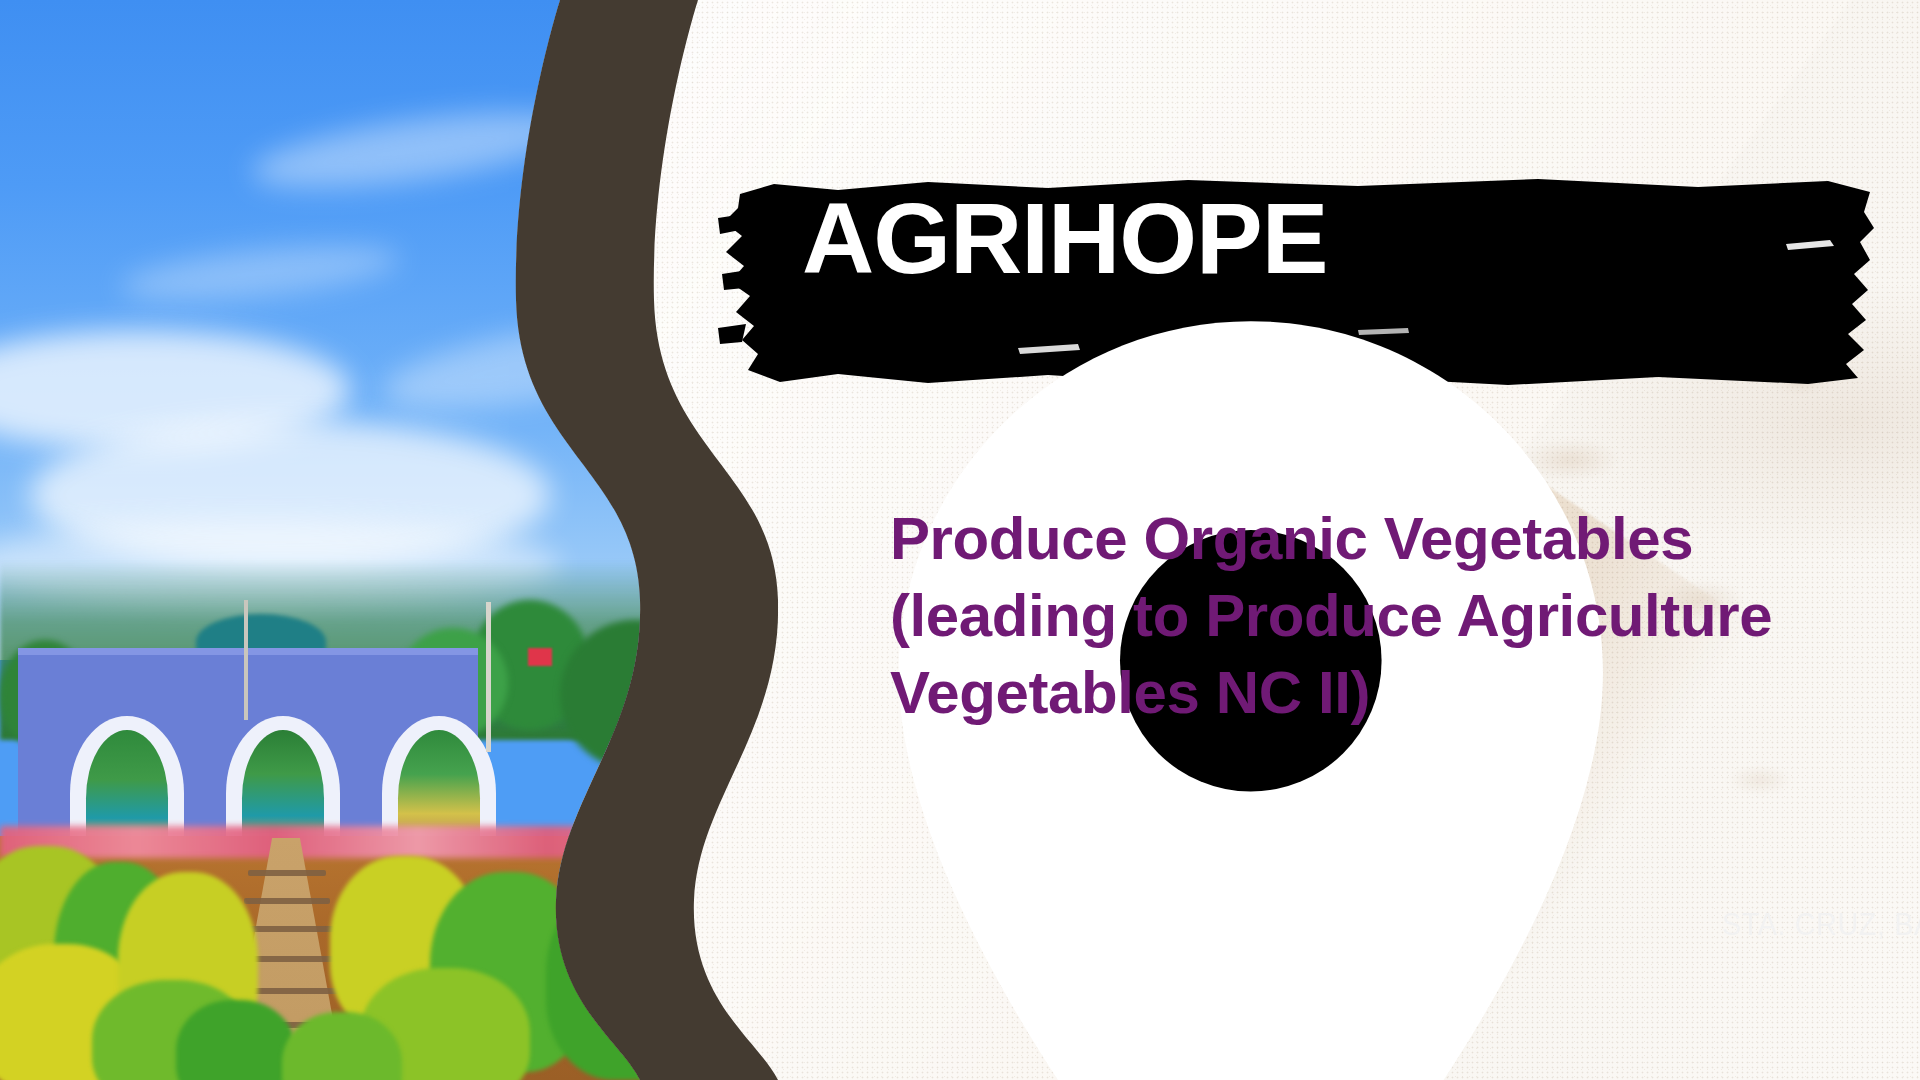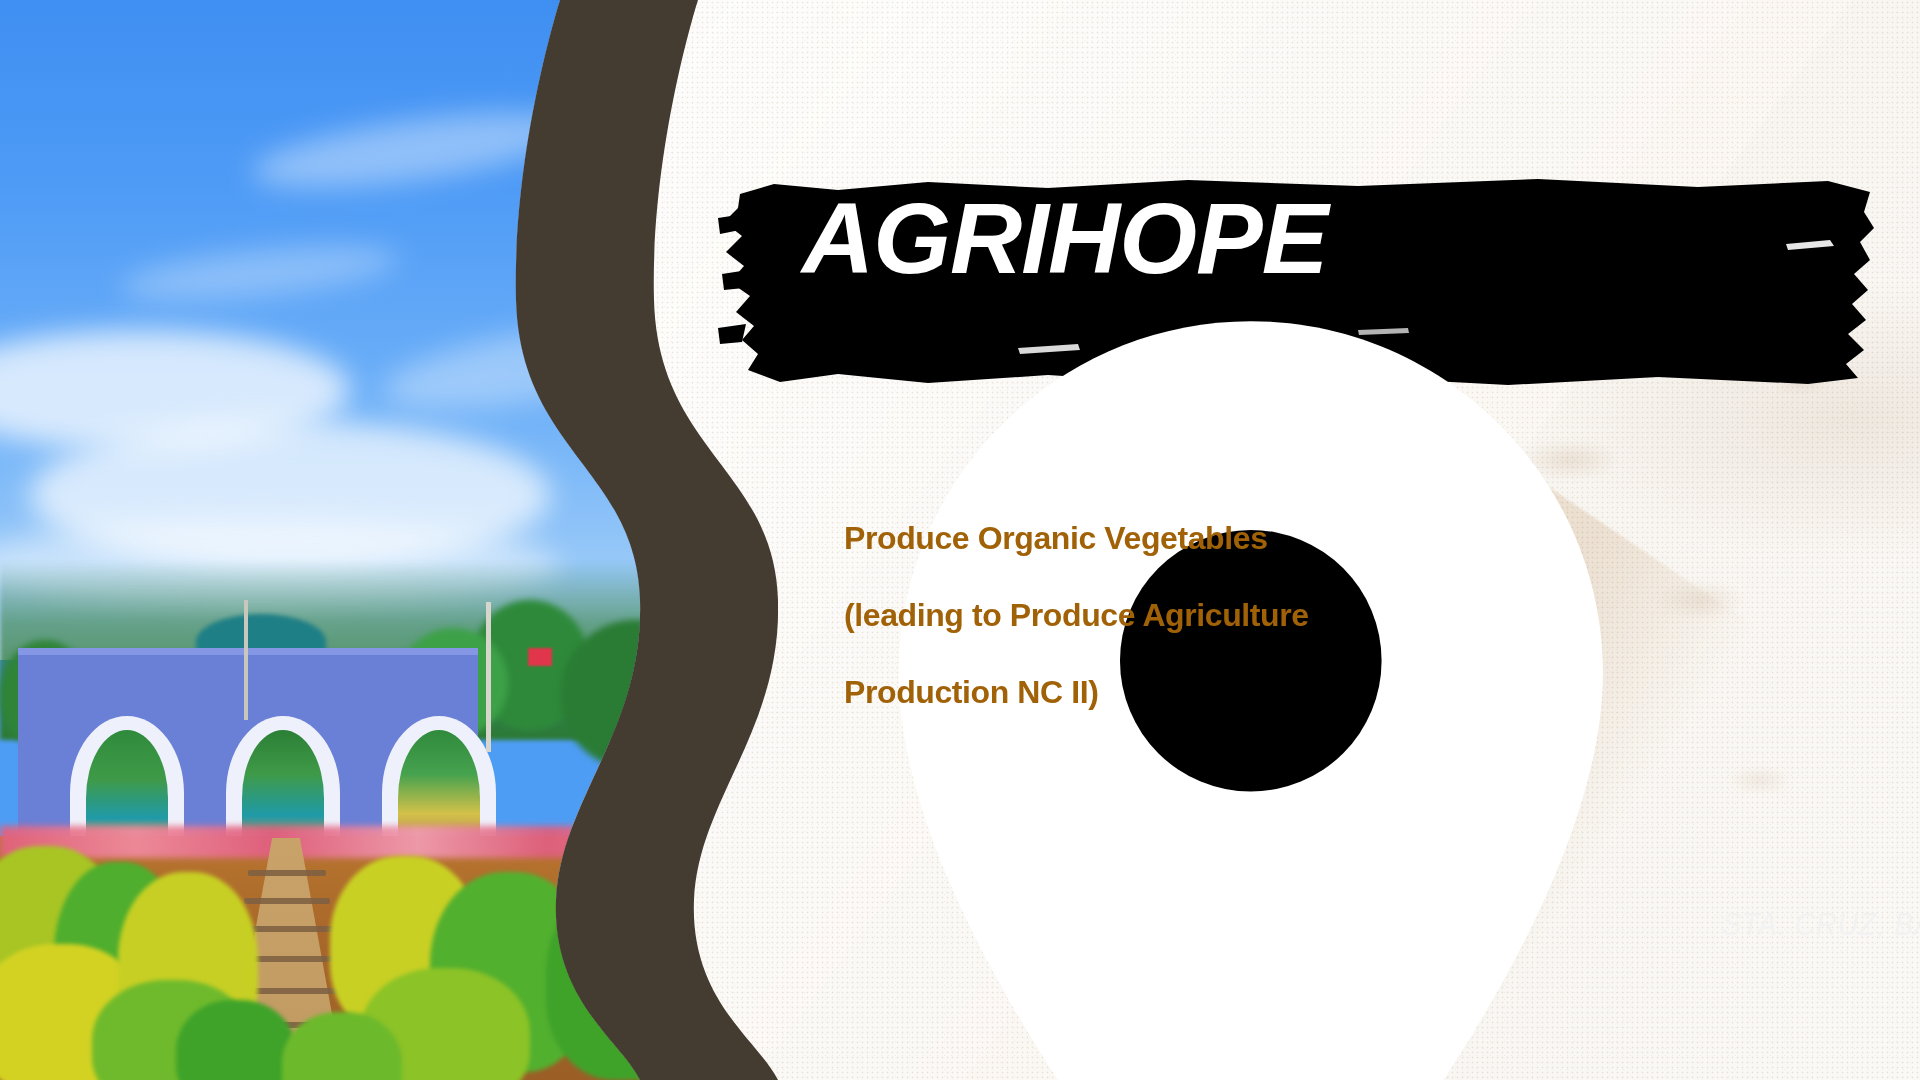--- a/index.html
+++ b/index.html
@@ -127,39 +127,39 @@
   
   .divider{
     position:absolute;left:498px;top:0;width:280px;height:1080px;
     background:#443b31;
     clip-path:path("M62,0 C62,0 14,150 18,300 C22,450 138,470 142,600 C146,730 62,800 58,900 C54,1000 122,1040 142,1080 L280,1080 C260,1040 192,1000 196,900 C200,800 284,730 280,600 C276,470 160,450 156,300 C152,150 200,0 200,0 Z");
   }
 
   
   .banner{position:absolute;left:718px;top:178px;width:1160px;height:212px;}
   .banner svg{display:block;width:100%;height:100%;}
-  .banner-content{position:absolute;left:0;top:0;width:100%;height:100%;font-style:italic;}
+  .banner-content{position:absolute;left:0;top:0;width:100%;height:100%;}
   .brand-title{
     position:absolute;left:84px;top:8px;
     font-family:"Liberation Sans", sans-serif;font-weight:700;
     font-size:100px;line-height:104px;color:#ffffff;letter-spacing:-1px;
   }
   .loc-row{position:absolute;left:80px;top:118px;display:flex;align-items:center;gap:18px;}
   .pin-icon{width:36px;height:50px;display:block;flex:0 0 auto;}
   .loc-text{
     font-family:"Liberation Sans", sans-serif;font-weight:300;
     font-size:31px;line-height:34px;color:#f2f2f2;letter-spacing:.6px;
     transform:scaleX(.93);transform-origin:left center;white-space:nowrap;
   }
 
   
   .body-copy{
-    position:absolute;left:844px;top:500px;width:820px;
+    position:absolute;left:890px;top:500px;width:820px;
     font-family:"Liberation Sans", sans-serif;font-weight:700;
-    font-size:32px;line-height:77px;color:#a16207;letter-spacing:-0.4px;
+    font-size:60px;line-height:77px;color:#701a75;letter-spacing:-0.4px;
   }
   .body-copy .ln{display:block;white-space:nowrap;}
 </style>
 </head>
 <body>
 
 <div class="slide">
 
   <div class="bg-beach">
     <div class="bg-sand"></div>
@@ -270,16 +270,16 @@
           <circle cx="18" cy="14.5" r="5.2" fill="#000000"></circle>
         </svg>
         <div class="loc-text">STA. CRUZ, BARCELONA, SORSOGON</div>
       </div>
     </div>
   </div>
 
   <div class="body-copy">
     <span class="ln">Produce Organic Vegetables</span>
     <span class="ln">(leading to Produce Agriculture</span>
-    <span class="ln">Production NC II)</span>
+    <span class="ln">Vegetables NC II)</span>
   </div>
 
 </div>
 
 </body></html>

